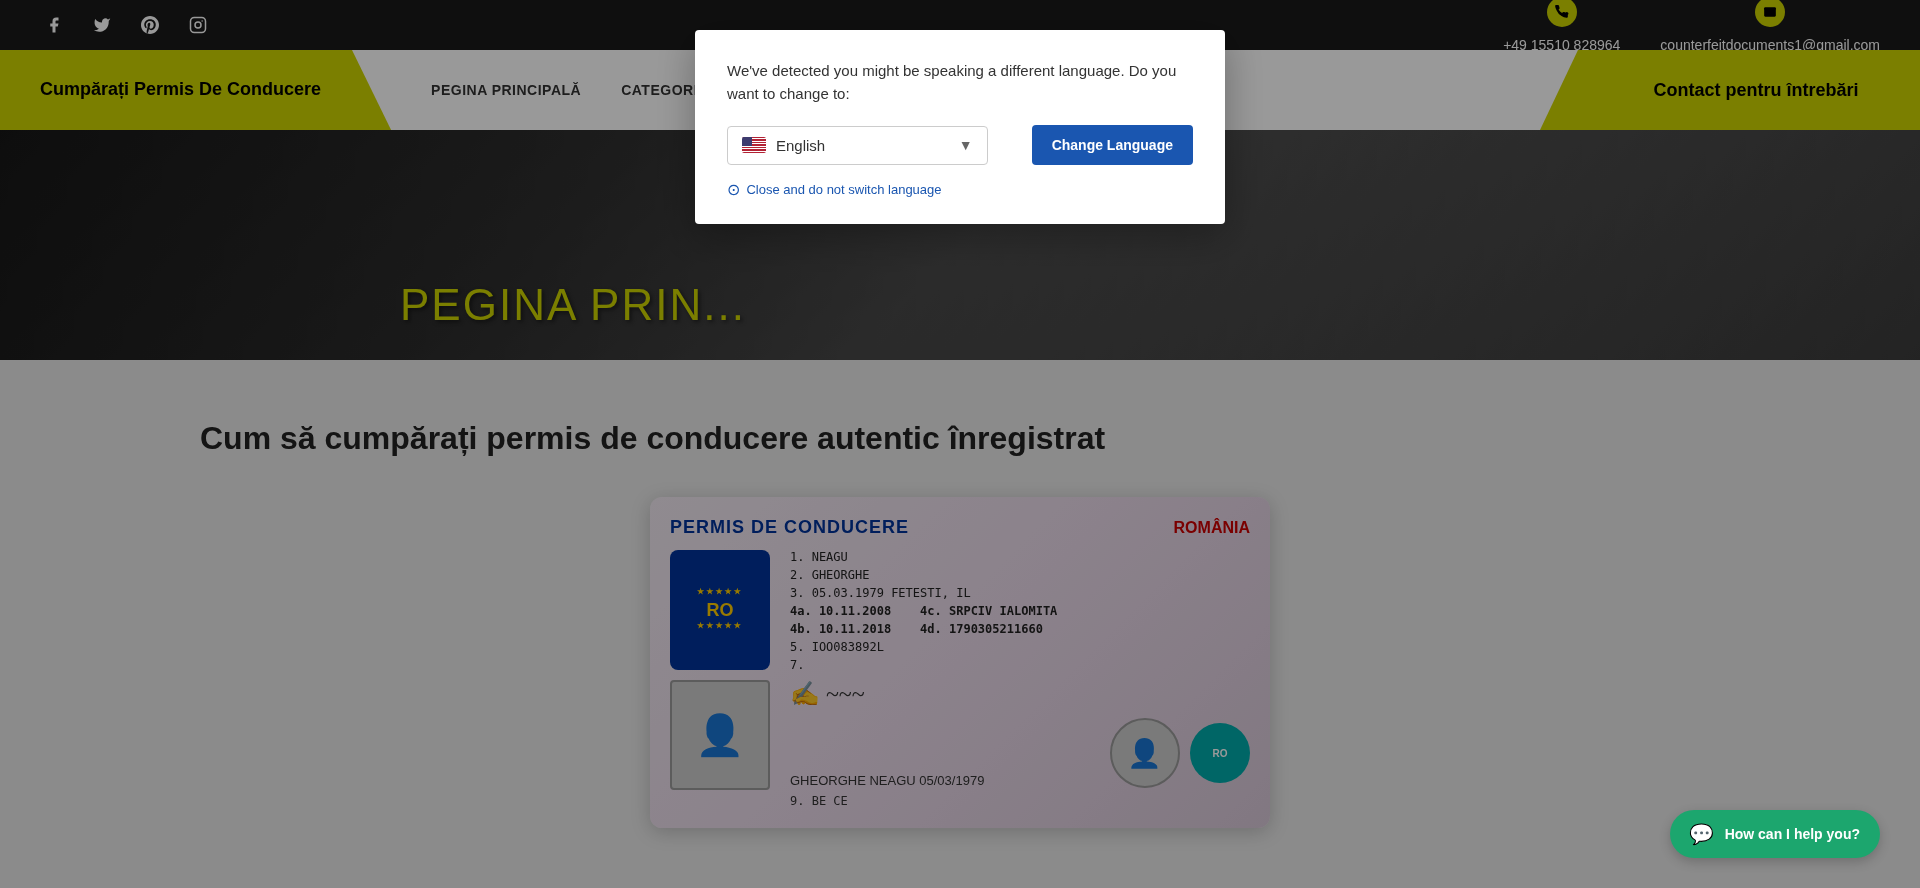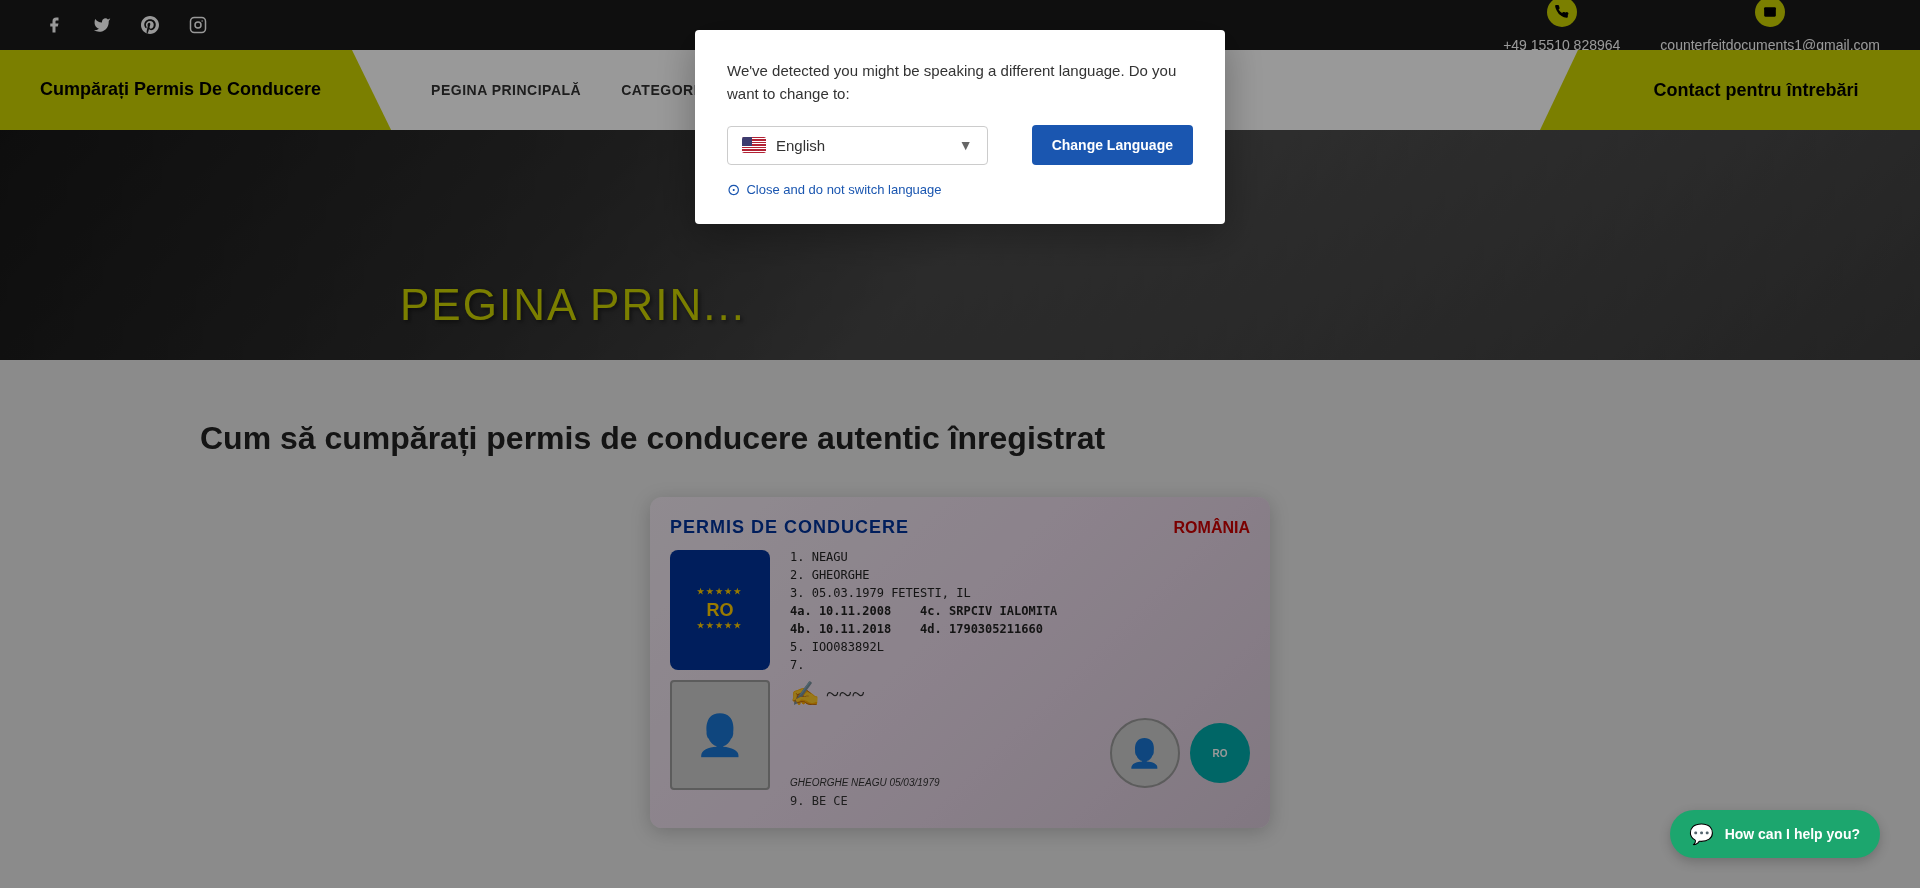--- a/index.html
+++ b/index.html
@@ -249,23 +249,22 @@
       color: #333;
       margin-top: 8px;
     }
     .license-bottom {
       display: flex;
       justify-content: space-between;
       align-items: flex-end;
       margin-top: 10px;
     }
     .license-name-sig {
-      font-size: 10px;
+      font-size: 13px;
       color: #333;
-      font-style: italic;
     }
     .circle-photo {
       width: 70px;
       height: 70px;
       background: #ccc;
       border-radius: 50%;
       border: 2px solid #999;
       display: flex;
       align-items: center;
       justify-content: center;

